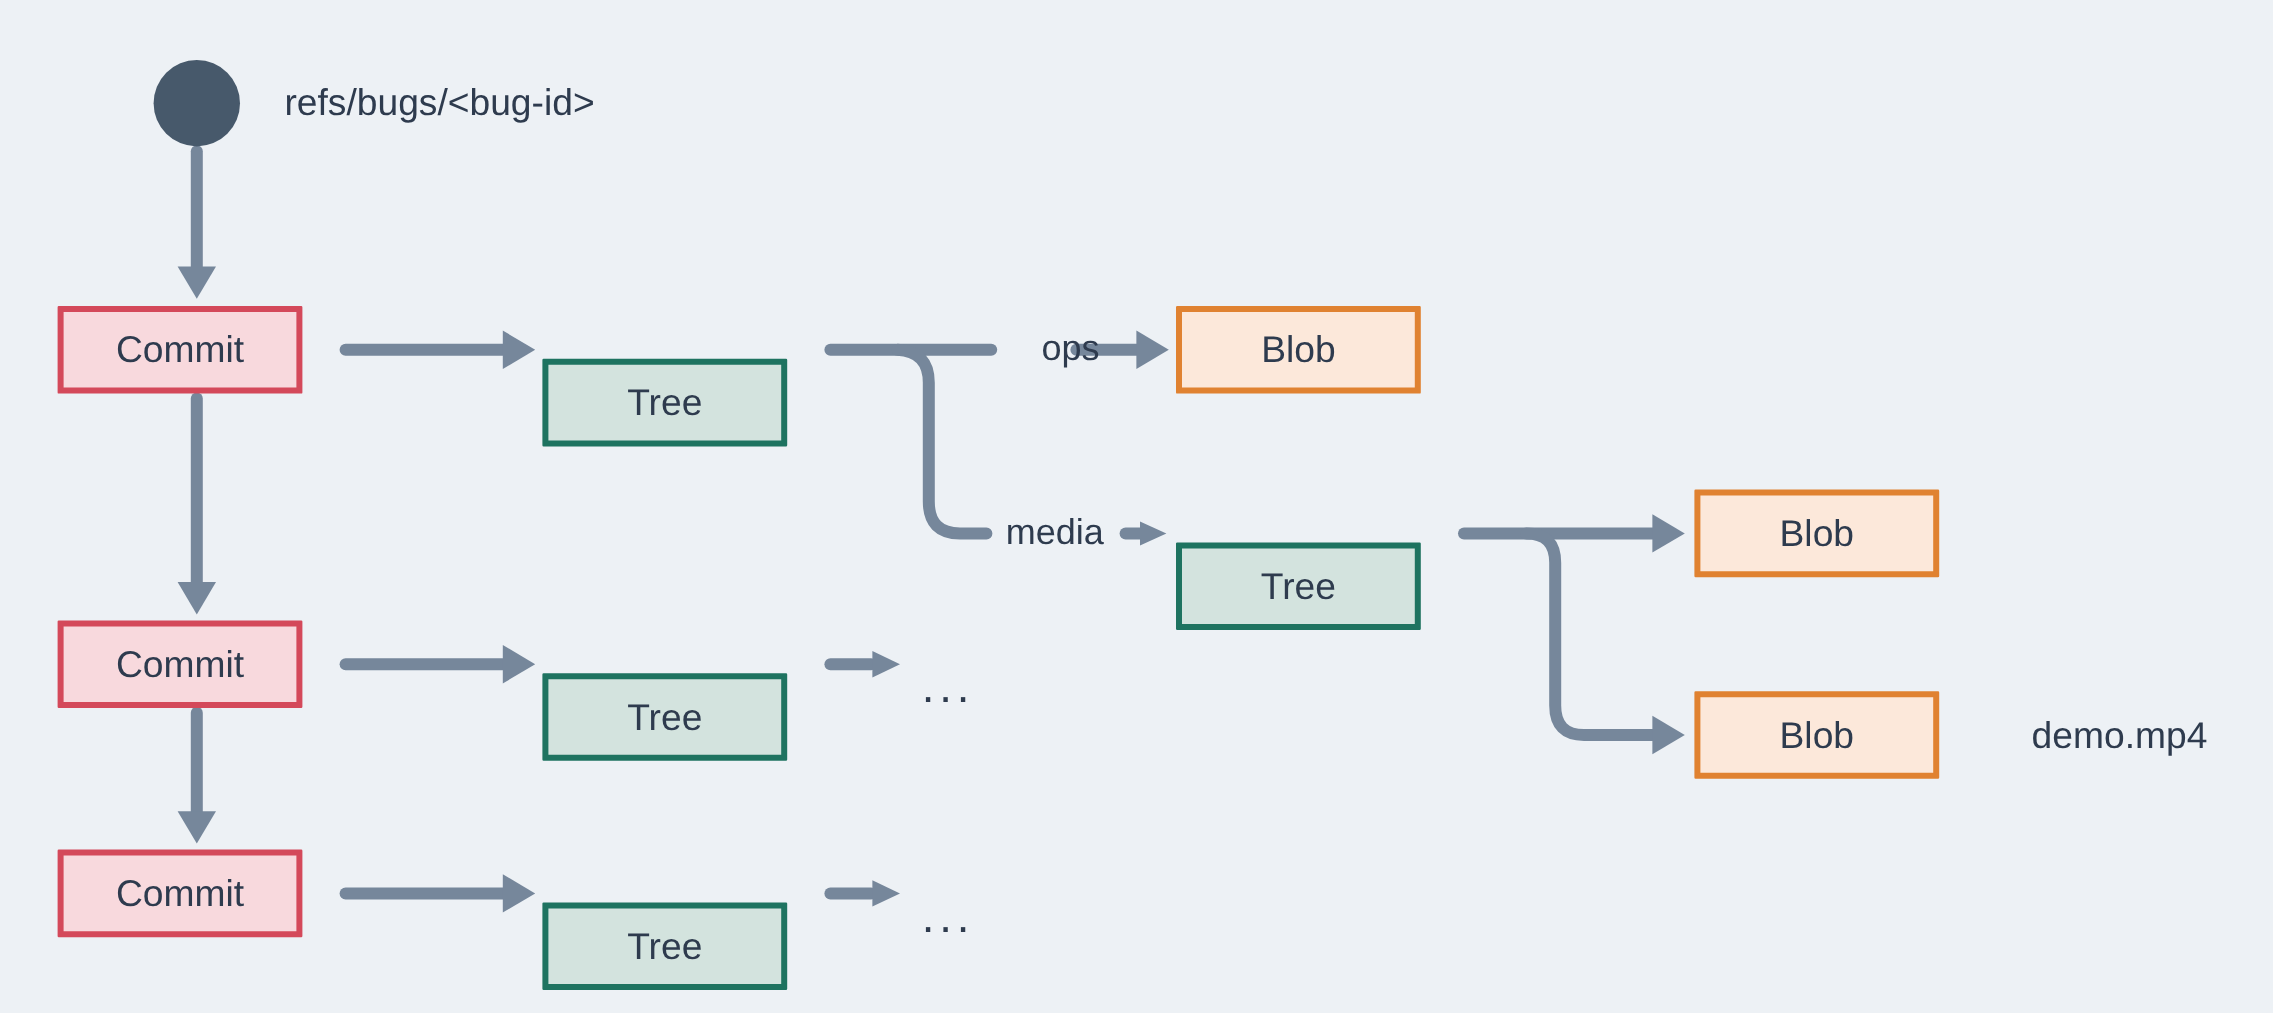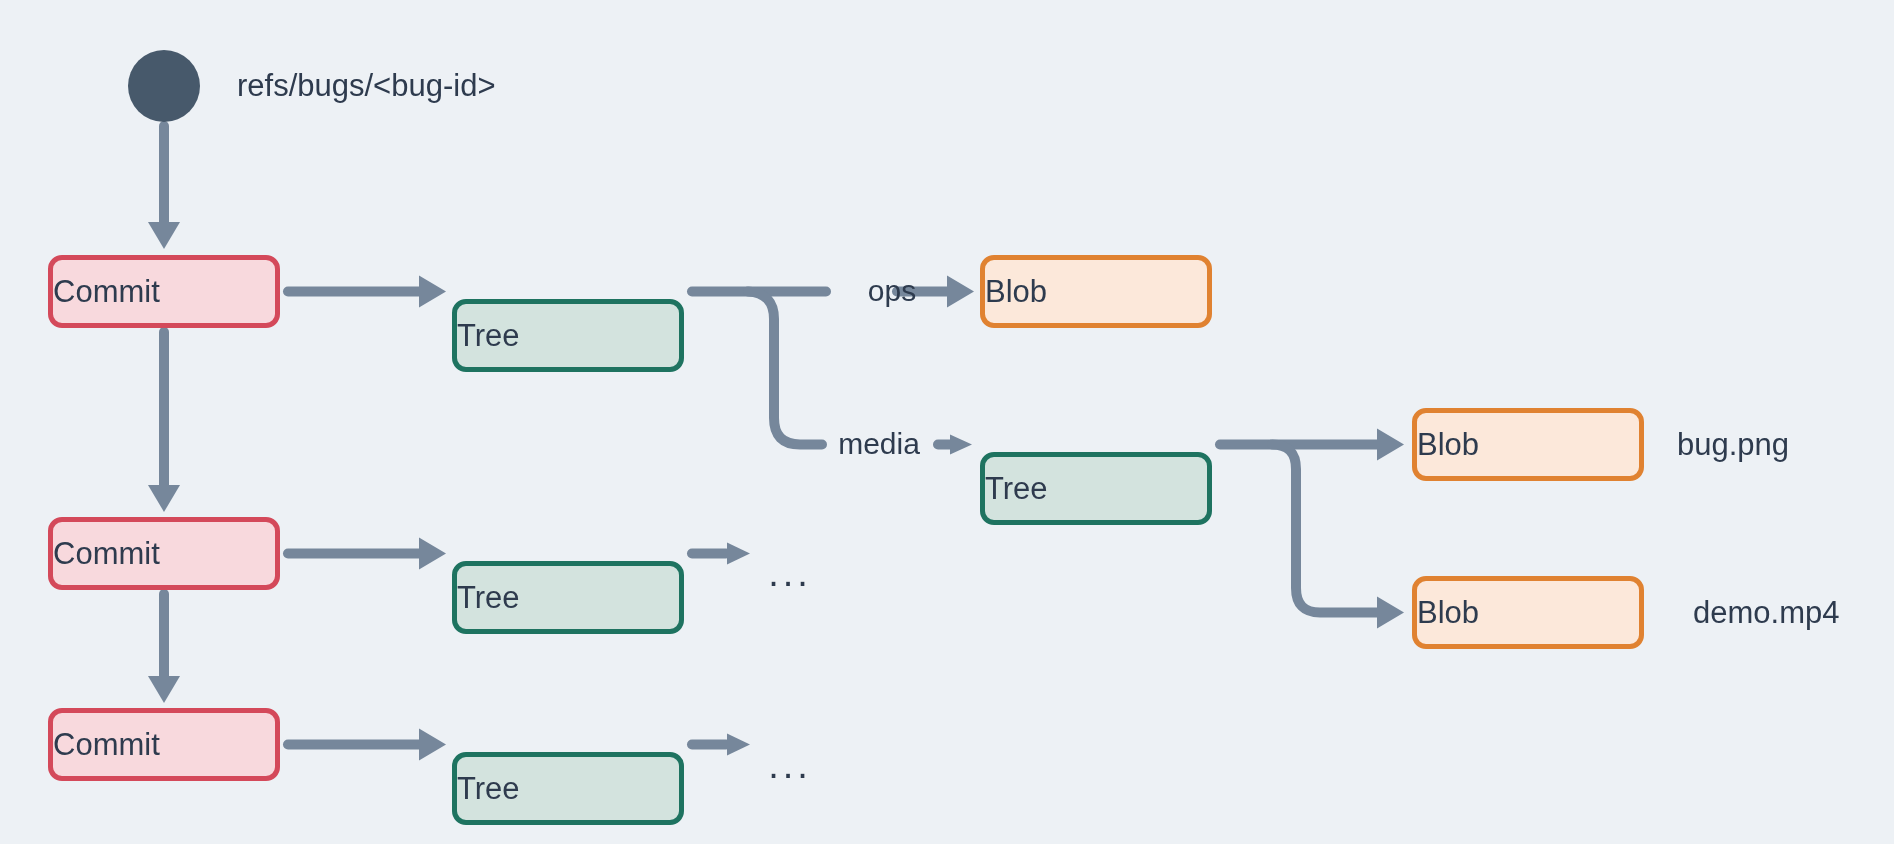--- a/index.html
+++ b/index.html
@@ -7,22 +7,22 @@
     --commit-fill:#f8d9dd; --commit-border:#d4495a;
     --tree-fill:#d3e3de; --tree-border:#1e7360;
     --blob-fill:#fce8da; --blob-border:#e08231;
   }
   html,body{margin:0;padding:0;}
   body{background:var(--canvas-bg);font-family:"Liberation Sans",sans-serif;}
   .canvas{position:relative;width:1894px;height:844px;background:var(--canvas-bg);overflow:hidden;}
   .edges{position:absolute;left:0;top:0;width:1894px;height:844px;}
   .edges path{stroke:var(--connector);stroke-width:10;fill:none;stroke-linecap:round;}
   .edges polygon{fill:var(--connector);stroke:none;}
-  .node{position:absolute;width:232px;height:73px;box-sizing:border-box;border-radius:14px;
-        border:5px solid;display:flex;align-items:center;justify-content:flex-start;
+  .node{position:absolute;width:204px;height:73px;box-sizing:border-box;border-radius:1px;
+        border:5px solid;display:flex;align-items:center;justify-content:center;
         font-size:31px;color:var(--ink);}
   .commit{background:var(--commit-fill);border-color:var(--commit-border);}
   .tree{background:var(--tree-fill);border-color:var(--tree-border);margin-top:44px;}
   .blob{background:var(--blob-fill);border-color:var(--blob-border);}
   #commit-1{left:48px;top:255px;}
   #commit-2{left:48px;top:517px;}
   #commit-3{left:48px;top:708px;}
   #tree-root-1{left:452px;top:255px;}
   #tree-root-2{left:452px;top:517px;}
   #tree-root-3{left:452px;top:708px;}
@@ -127,19 +127,18 @@
   <div class="node blob" id="blob-bug">
     <span>Blob</span>
   </div>
   <div class="node blob" id="blob-demo">
     <span>Blob</span>
   </div>
 
   <div class="edge-label" id="label-ops">ops</div>
   <div class="edge-label" id="label-media">media</div>
 
-  <div class="file-label" id="label-bug-png">bug.png</div>
   <div class="file-label" id="label-demo-mp4">demo.mp4</div>
 
   <div class="ellipsis" id="ellipsis-1">...</div>
   <div class="ellipsis" id="ellipsis-2">...</div>
 
 </div>
 
 </body></html>

